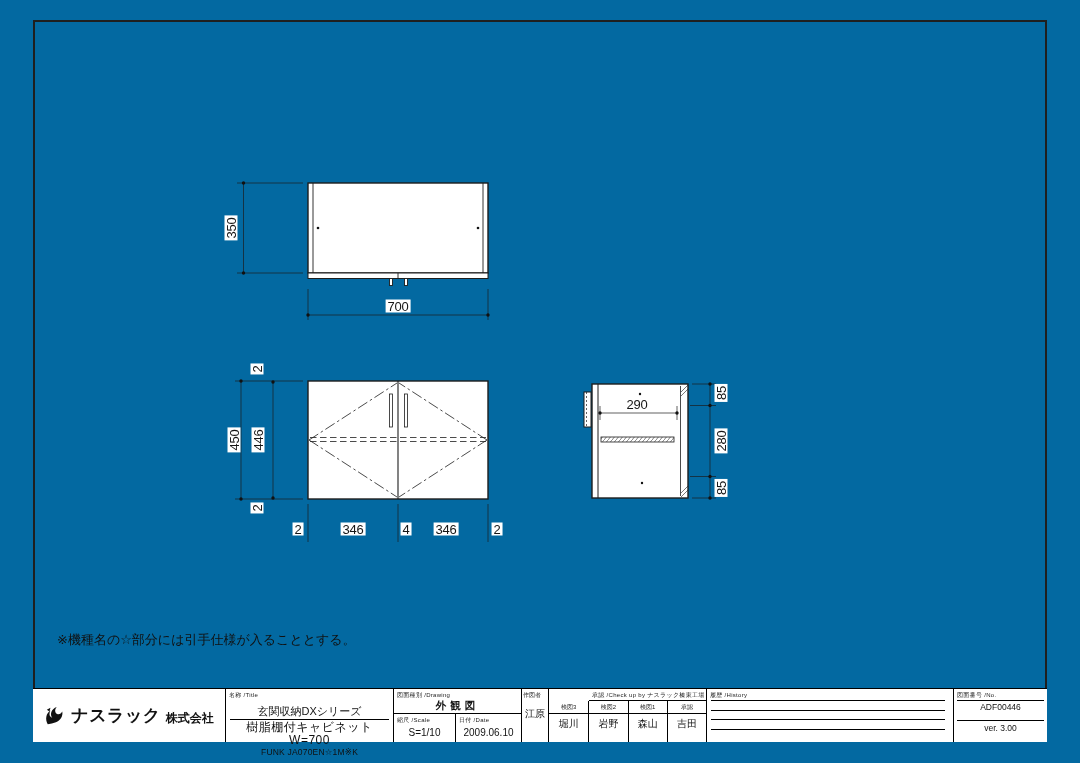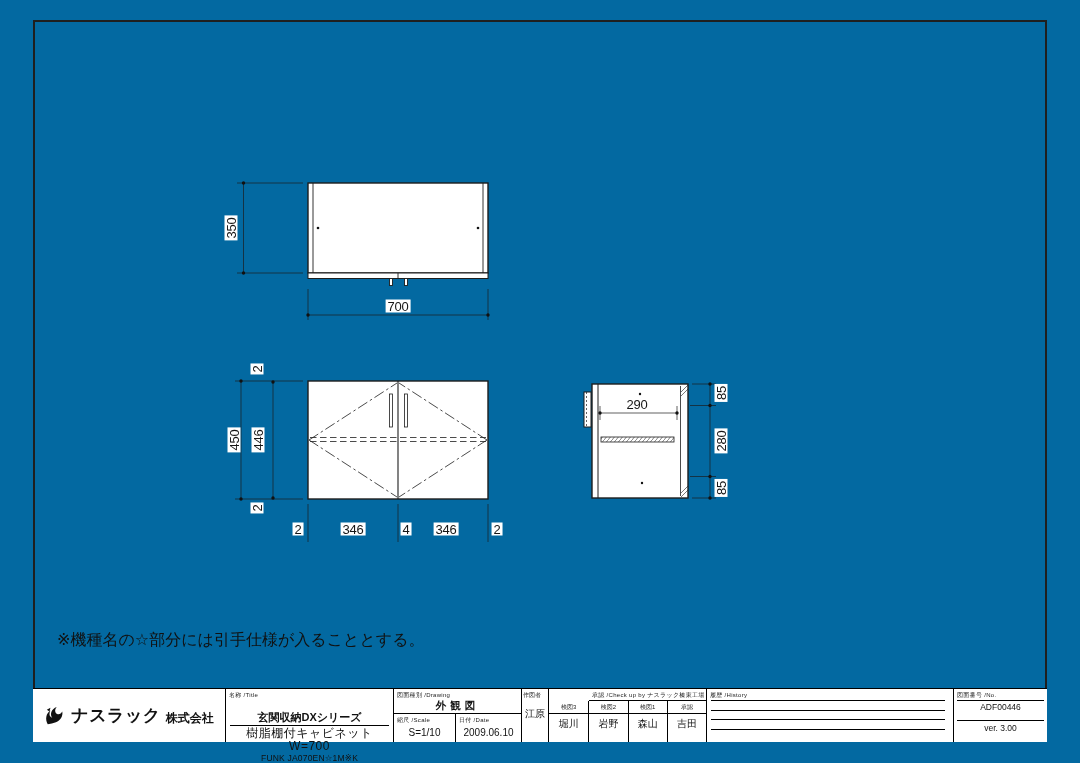--- a/index.html
+++ b/index.html
@@ -6,34 +6,34 @@
   .page{position:relative;width:1080px;height:763px;background:#0369a1;overflow:hidden;
         font-family:"Liberation Sans","DejaVu Sans",sans-serif;color:#111;}
   .sheet-border{position:absolute;left:33px;top:20px;width:1014px;height:722px;
         border:2px solid #1f1f1f;box-sizing:border-box;}
   svg.linework{position:absolute;left:0;top:0;pointer-events:none;}
   
   .lbl{position:absolute;transform:translate(-50%,-50%);font-size:13px;line-height:1;
        letter-spacing:-0.3px;background:#fff;padding:0 2px;white-space:nowrap;color:#161616;}
   .lbl.rot{transform:translate(-50%,-50%) rotate(-90deg);}
   
-  .note{position:absolute;left:57px;top:631px;font-size:16px;line-height:18px;color:#111;}
+  .note{position:absolute;left:57px;top:631px;font-size:13px;line-height:18px;color:#111;}
   .note .l2{margin-left:14px;}
   
   .titleblock{position:absolute;left:33px;top:688px;width:1014px;height:54px;
        border-top:1.5px solid #000;box-sizing:border-box;background:#fff;}
   .tb-cell{position:absolute;top:0;bottom:0;border-left:1px solid #000;box-sizing:border-box;}
   .tb-head{font-size:6px;line-height:8px;padding:2px 0 0 3px;color:#222;white-space:nowrap;
        overflow:hidden;letter-spacing:0.3px;}
   .tb-logo{left:0;width:192px;border-left:none;display:flex;align-items:center;justify-content:center;gap:5px;}
   .swan{width:22px;height:20px;}
   .co-name{font-size:17px;font-weight:800;letter-spacing:0.5px;}
   .co-suffix{font-size:12px;font-weight:800;margin-top:5px;}
   .tb-title{left:192px;width:168px;text-align:center;}
-  .tb-series{font-size:11px;font-weight:700;line-height:13px;margin-top:12px;}
+  .tb-series{font-size:11px;font-weight:400;line-height:13px;margin-top:6px;}
   .tb-series-rule{height:0;border-bottom:1px solid #000;margin:1px 4px 0 4px;}
   .tb-product{font-size:12px;line-height:13px;margin-top:1px;letter-spacing:0.5px;}
   .tb-model{font-size:8.5px;line-height:10px;letter-spacing:0.2px;}
   .tb-drawing{left:360px;width:128px;}
   .tb-dtype{text-align:center;font-size:10.5px;font-weight:600;letter-spacing:4px;line-height:13px;}
   .tb-subrow{position:absolute;left:0;right:0;top:24px;bottom:0;border-top:1px solid #000;display:flex;}
   .tb-scale{width:62px;border-right:1px solid #000;box-sizing:border-box;}
   .tb-date{flex:1;}
   .tb-val{text-align:center;font-size:10px;margin-top:3px;}
   .tb-drafter{left:488px;width:27px;}

